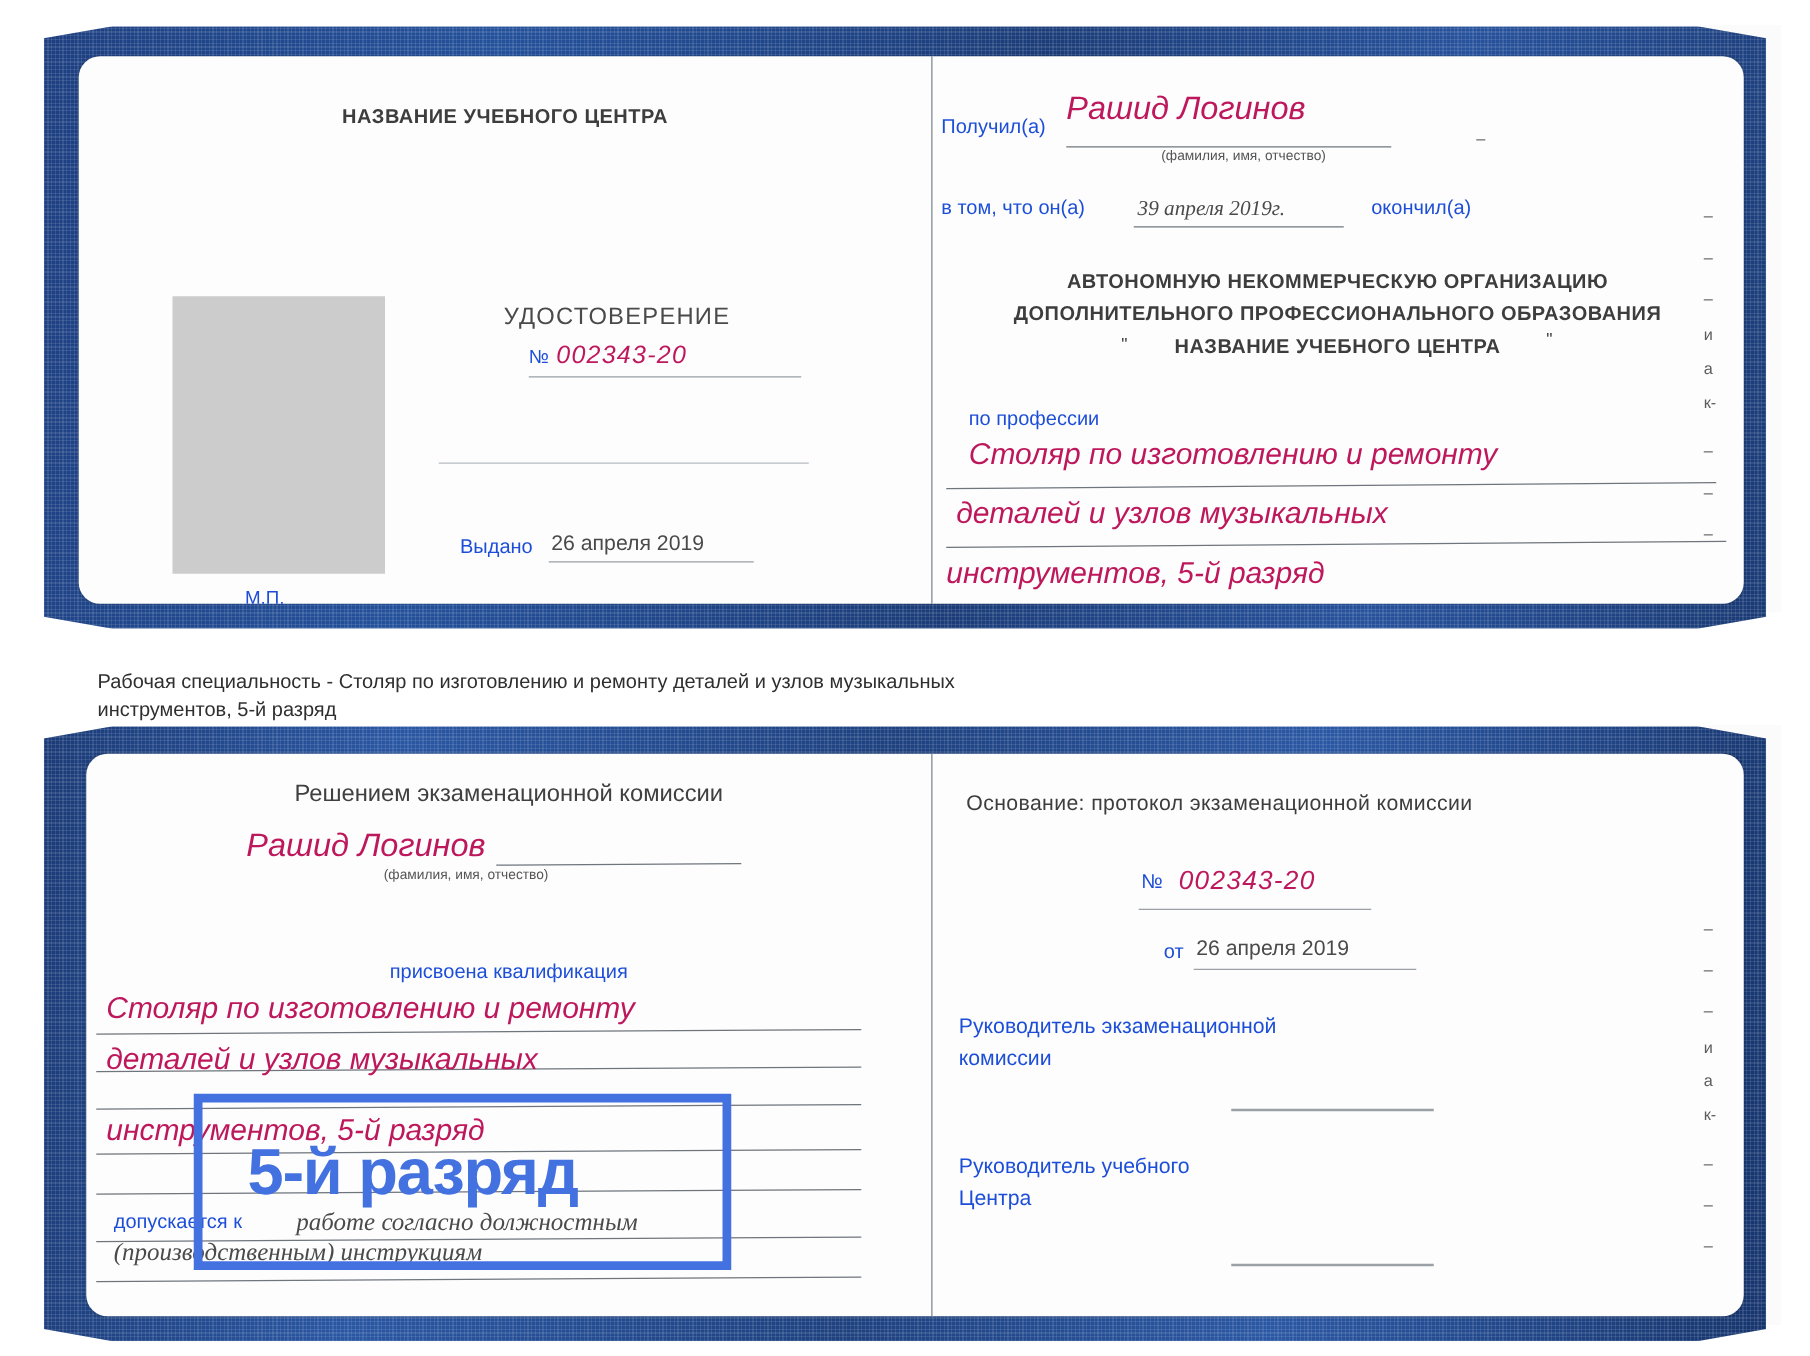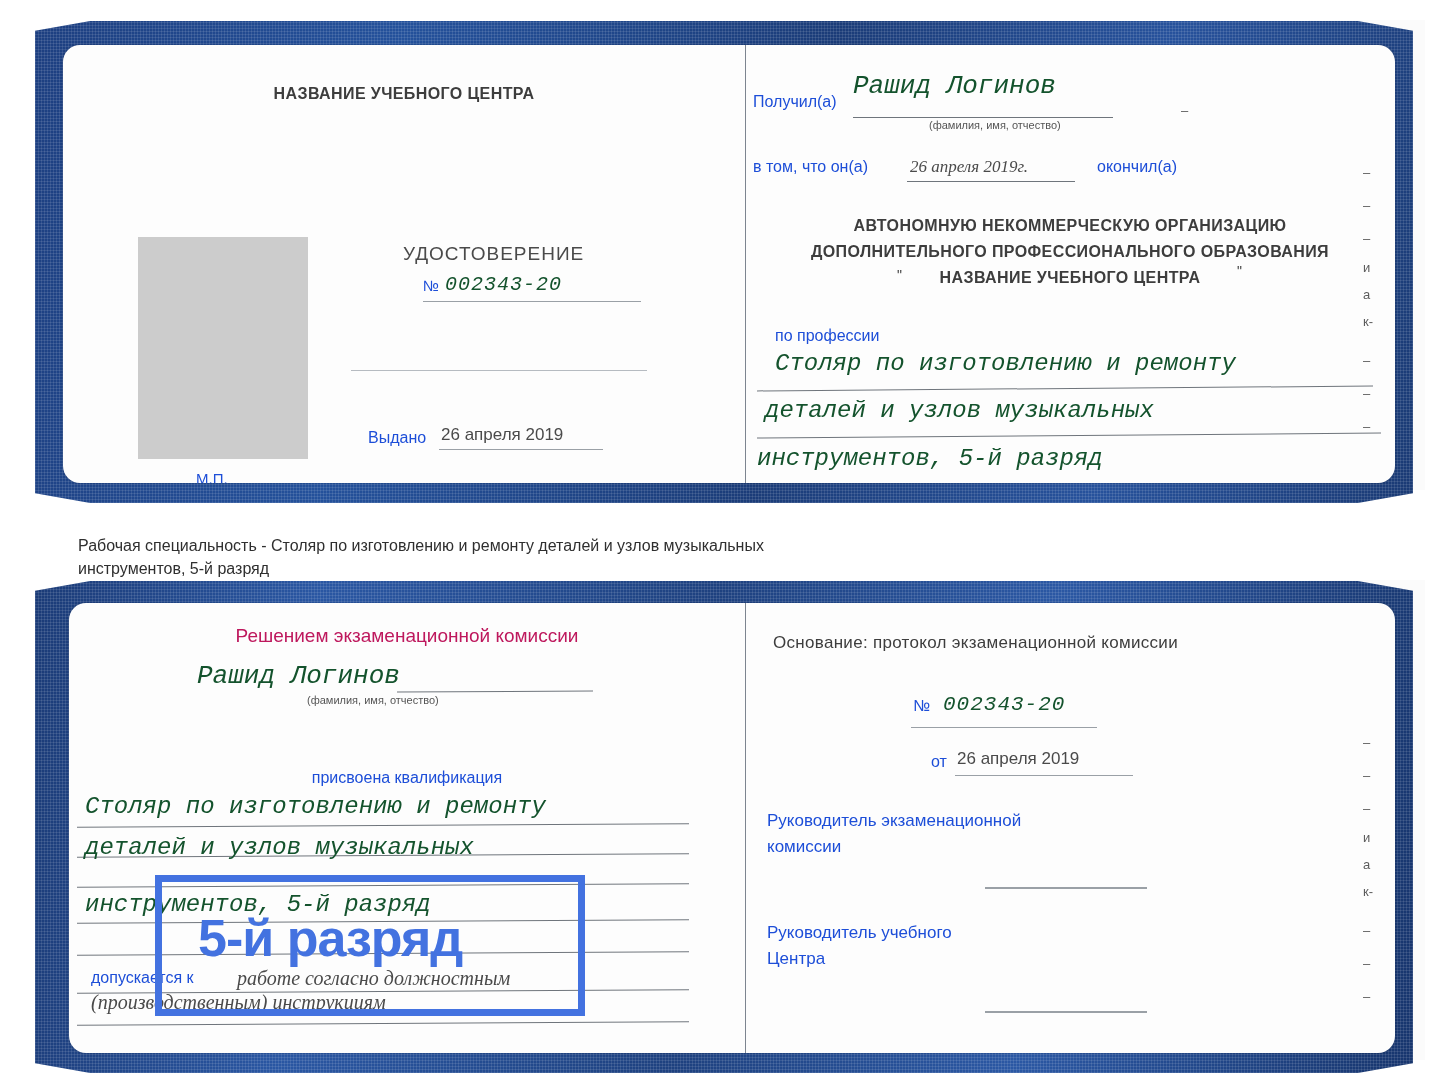--- a/index.html
+++ b/index.html
@@ -46,22 +46,22 @@
   
   .backsheet{
     position:absolute;background:#fbfbfb;
   }
 
   
   .lbl{position:absolute;white-space:nowrap;color:#1d4ed8;font-size:15px;}
   .lbl.small{font-size:11px;color:#555;}
   .caps{position:absolute;white-space:nowrap;font-weight:bold;letter-spacing:.4px;color:#3d3d3d;}
   .hand{
-    position:absolute;white-space:nowrap;color:#14532d;
-    font-family:Liberation Mono, monospace;
+    position:absolute;white-space:nowrap;color:#be185d;
+    font-family:Liberation Sans, sans-serif;
     font-style:italic;
   }
   .typed{
     position:absolute;white-space:nowrap;color:#4a4a4a;
     font-family:"Liberation Serif", serif;font-style:italic;
   }
   .rule{position:absolute;height:1px;background:#9aa0a6;}
   .rule.thin{background:#b6bbc1;}
   .rule.dark{background:#6f757c;}
 
@@ -124,21 +124,21 @@
 
     <div class="page page-right" style="width:650px;">
 
       <span class="lbl" style="left:8px;top:48px;font-size:16px;">Получил(а)</span>
       <span class="hand" style="left:108px;top:26px;font-size:26px;">Рашид Логинов</span>
       <div class="rule dark" style="left:108px;top:72px;width:260px;"></div>
       <div class="lbl small" style="left:184px;top:74px;">(фамилия, имя, отчество)</div>
       <div class="edge-mark" style="left:436px;top:58px;">–</div>
 
       <span class="lbl" style="left:8px;top:113px;font-size:16px;">в том, что он(а)</span>
-      <span class="typed" style="left:165px;top:112px;font-size:17px;">26 апреля 2019г.</span>
+      <span class="typed" style="left:165px;top:112px;font-size:17px;">39 апреля 2019г.</span>
       <div class="rule dark" style="left:162px;top:136px;width:168px;"></div>
       <span class="lbl" style="left:352px;top:113px;font-size:16px;">окончил(а)</span>
 
       <div class="caps" style="left:50%;transform:translateX(-50%);top:198px;font-size:16px;">ДОПОЛНИТЕЛЬНОГО ПРОФЕССИОНАЛЬНОГО ОБРАЗОВАНИЯ</div>
       <div class="caps" style="left:50%;transform:translateX(-50%);top:172px;font-size:16px;">АВТОНОМНУЮ НЕКОММЕРЧЕСКУЮ ОРГАНИЗАЦИЮ</div>
       <span class="caps" style="left:152px;top:222px;font-size:14px;font-weight:normal;">"</span>
       <div class="caps" style="left:50%;transform:translateX(-50%);top:224px;font-size:16px;">НАЗВАНИЕ УЧЕБНОГО ЦЕНТРА</div>
       <span class="caps" style="left:492px;top:218px;font-size:14px;font-weight:normal;">"</span>
 
       <div class="lbl" style="left:30px;top:282px;font-size:16px;">по профессии</div>
@@ -177,21 +177,21 @@
 
   <div class="cover cover-b" style="left:0;top:6px;width:1378px;height:492px;
               clip-path:polygon(0% 2%, 4% 0%, 96% 0%, 100% 2%, 100% 98%, 96% 100%, 4% 100%, 0% 98%);"></div>
 
   <div class="pages" style="left:34px;top:28px;width:1326px;height:450px;">
 
     <div class="spine" style="left:676px;"></div>
 
     <div class="page page-left" style="width:676px;">
 
-      <div class="lbl" style="left:50%;transform:translateX(-50%);top:22px;font-size:19px;color:#be185d;">Решением экзаменационной комиссии</div>
+      <div class="lbl" style="left:50%;transform:translateX(-50%);top:22px;font-size:19px;color:#404040;">Решением экзаменационной комиссии</div>
 
       <div class="hand" style="left:128px;top:58px;font-size:26px;">Рашид Логинов</div>
 
       <div class="rule dark" style="left:328px;top:88px;width:196px;transform:rotate(-0.35deg);"></div>
       <div class="lbl small" style="left:238px;top:91px;">(фамилия, имя, отчество)</div>
 
       <div class="lbl" style="left:50%;transform:translateX(-50%);top:166px;font-size:16px;">присвоена квалификация</div>
 
       <div class="hand" style="left:16px;top:190px;font-size:24px;">Столяр по изготовлению и ремонту</div>
       <div class="rule dark" style="left:8px;top:222px;width:612px;transform:rotate(-0.35deg);"></div>

